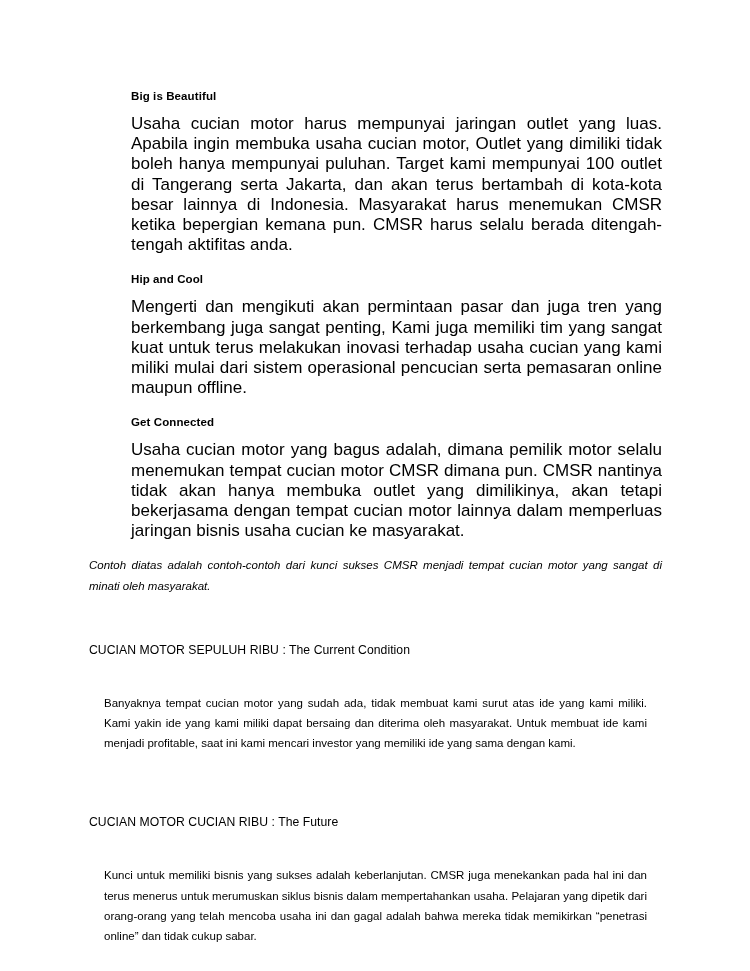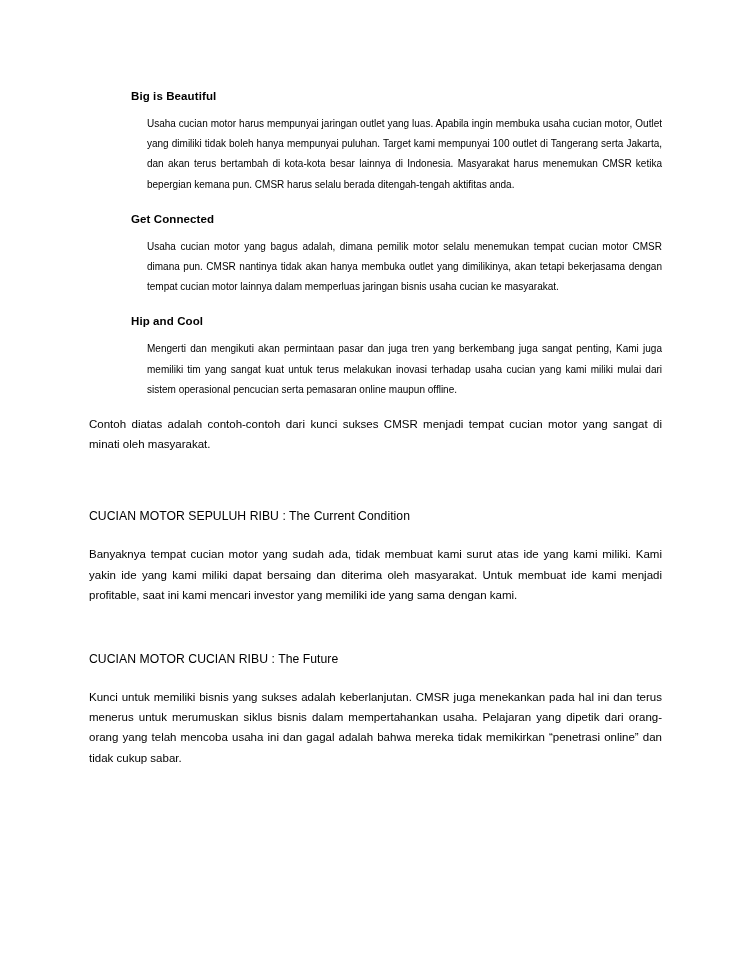--- a/index.html
+++ b/index.html
@@ -43,38 +43,39 @@
 
   .sub-heading {
     font-size: 11.5px;
     font-weight: bold;
     line-height: 20px;
     margin: 0 0 8px 0;
     letter-spacing: 0.1px;
   }
 
   .indent-block .body-text {
-    font-size: 10px;
+    font-size: 17px;
     line-height: 20.2px;
     text-align: justify;
     text-justify: inter-word;
-    margin: 0 0 14px 16px;
+    margin: 0 0 14px 0;
   }
 
   
   .body-text {
     font-size: 11.5px;
     line-height: 20.2px;
     text-align: justify;
     text-justify: inter-word;
-    margin: 0;
+    margin: 15px;
   }
 
   .lead-para {
-    margin: 0 0 8px 0;
+    margin: 0 0 0 0;
+    font-style: italic;
   }
 
   
   .section-heading {
     font-size: 12.2px;
     font-weight: normal;
     line-height: 20px;
     margin: 0;
     letter-spacing: 0.05px;
   }
@@ -89,27 +90,27 @@
   <div class="doc-body">
 
     <div class="indent-block">
 
       <div>
         <h3 class="sub-heading">Big is Beautiful</h3>
         <p class="body-text">Usaha cucian motor harus mempunyai jaringan outlet yang luas. Apabila ingin membuka usaha cucian motor, Outlet yang dimiliki tidak boleh hanya mempunyai puluhan. Target kami mempunyai 100 outlet di Tangerang serta Jakarta, dan akan terus bertambah di kota-kota besar lainnya di Indonesia. Masyarakat harus menemukan CMSR ketika bepergian kemana pun. CMSR harus selalu berada ditengah-tengah aktifitas anda.</p>
       </div>
 
       <div>
-        <h3 class="sub-heading">Get Connected</h3>
-        <p class="body-text">Usaha cucian motor yang bagus adalah, dimana pemilik motor selalu menemukan tempat cucian motor CMSR dimana pun. CMSR nantinya tidak akan hanya membuka outlet yang dimilikinya, akan tetapi bekerjasama dengan tempat cucian motor lainnya dalam memperluas jaringan bisnis usaha cucian ke masyarakat.</p>
+        <h3 class="sub-heading">Hip and Cool</h3>
+        <p class="body-text">Mengerti dan mengikuti akan permintaan pasar dan juga tren yang berkembang juga sangat penting, Kami juga memiliki tim yang sangat kuat untuk terus melakukan inovasi terhadap usaha cucian yang kami miliki mulai dari sistem operasional pencucian serta pemasaran online maupun offline.</p>
       </div>
 
       <div>
-        <h3 class="sub-heading">Hip and Cool</h3>
-        <p class="body-text">Mengerti dan mengikuti akan permintaan pasar dan juga tren yang berkembang juga sangat penting, Kami juga memiliki tim yang sangat kuat untuk terus melakukan inovasi terhadap usaha cucian yang kami miliki mulai dari sistem operasional pencucian serta pemasaran online maupun offline.</p>
+        <h3 class="sub-heading">Get Connected</h3>
+        <p class="body-text">Usaha cucian motor yang bagus adalah, dimana pemilik motor selalu menemukan tempat cucian motor CMSR dimana pun. CMSR nantinya tidak akan hanya membuka outlet yang dimilikinya, akan tetapi bekerjasama dengan tempat cucian motor lainnya dalam memperluas jaringan bisnis usaha cucian ke masyarakat.</p>
       </div>
 
     </div>
 
     <p class="body-text lead-para">Contoh diatas adalah contoh-contoh dari kunci sukses CMSR menjadi tempat cucian motor yang sangat di minati oleh masyarakat.</p>
 
     <div class="spacer-lg"></div>
 
     <h2 class="section-heading">CUCIAN MOTOR SEPULUH RIBU : The Current Condition</h2>
 

